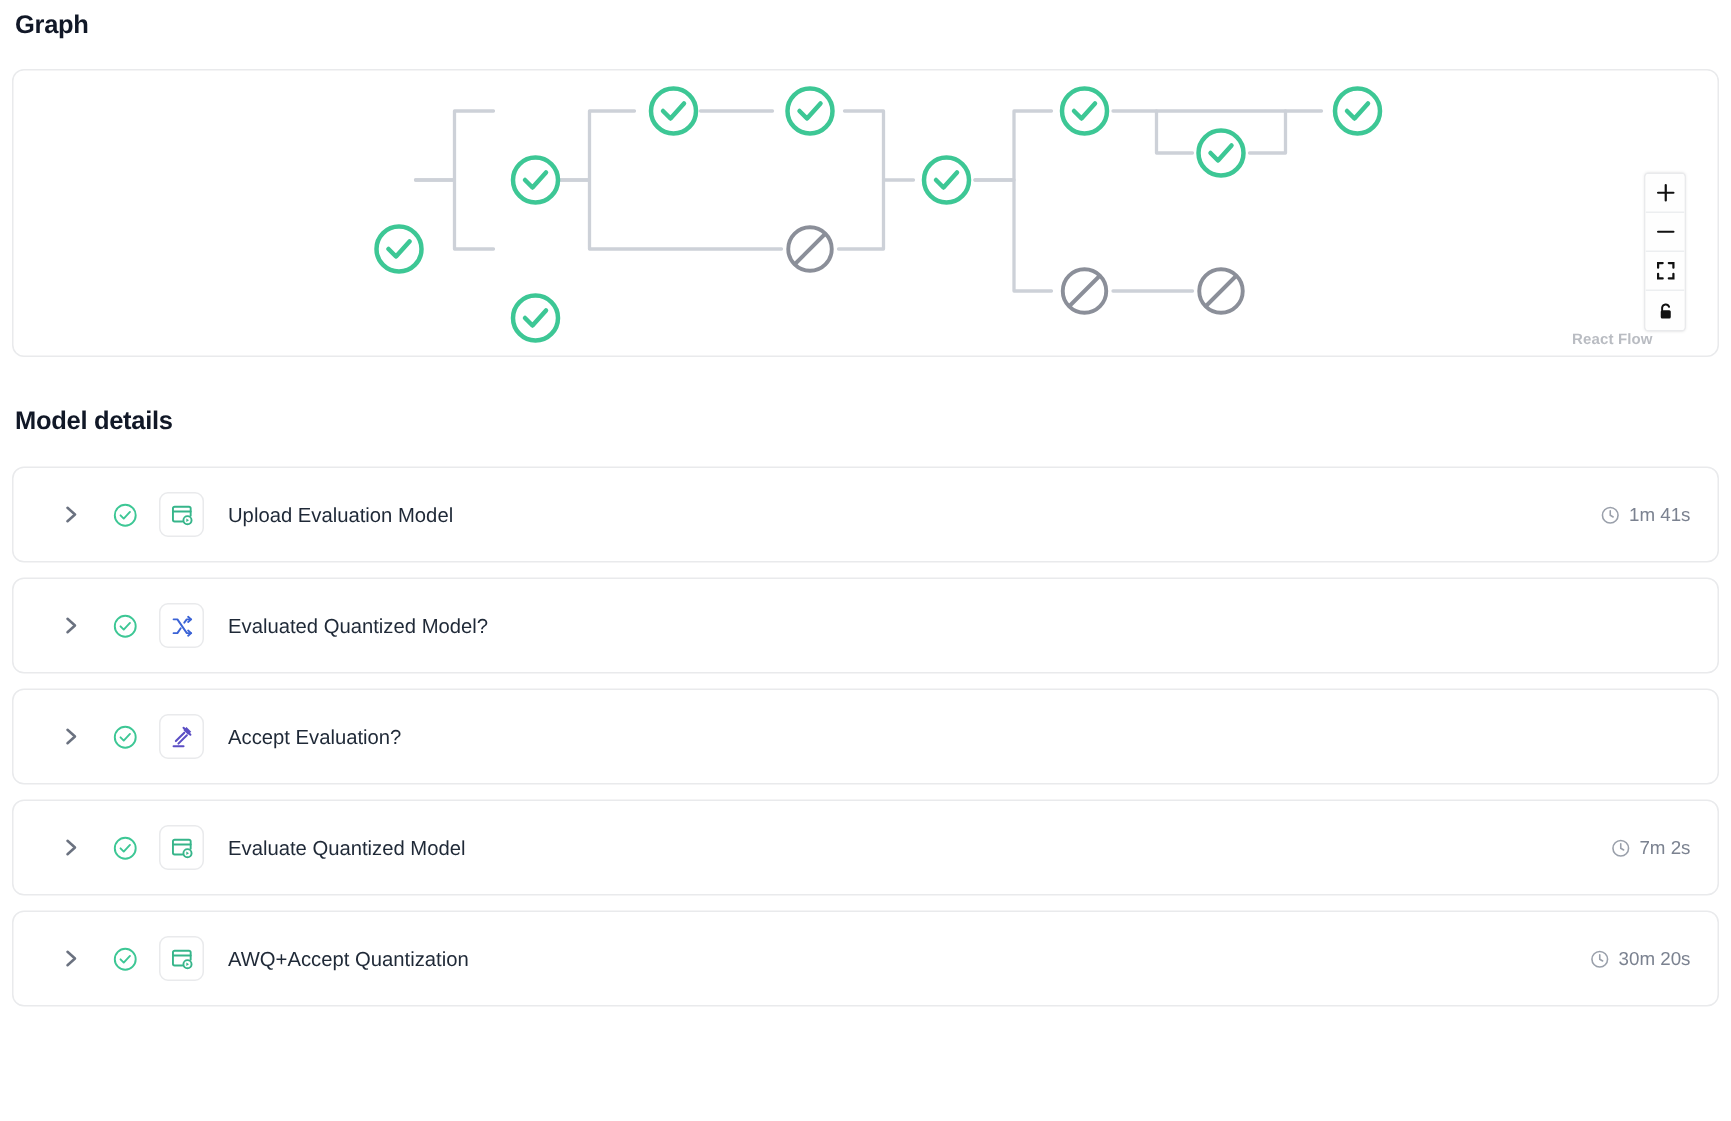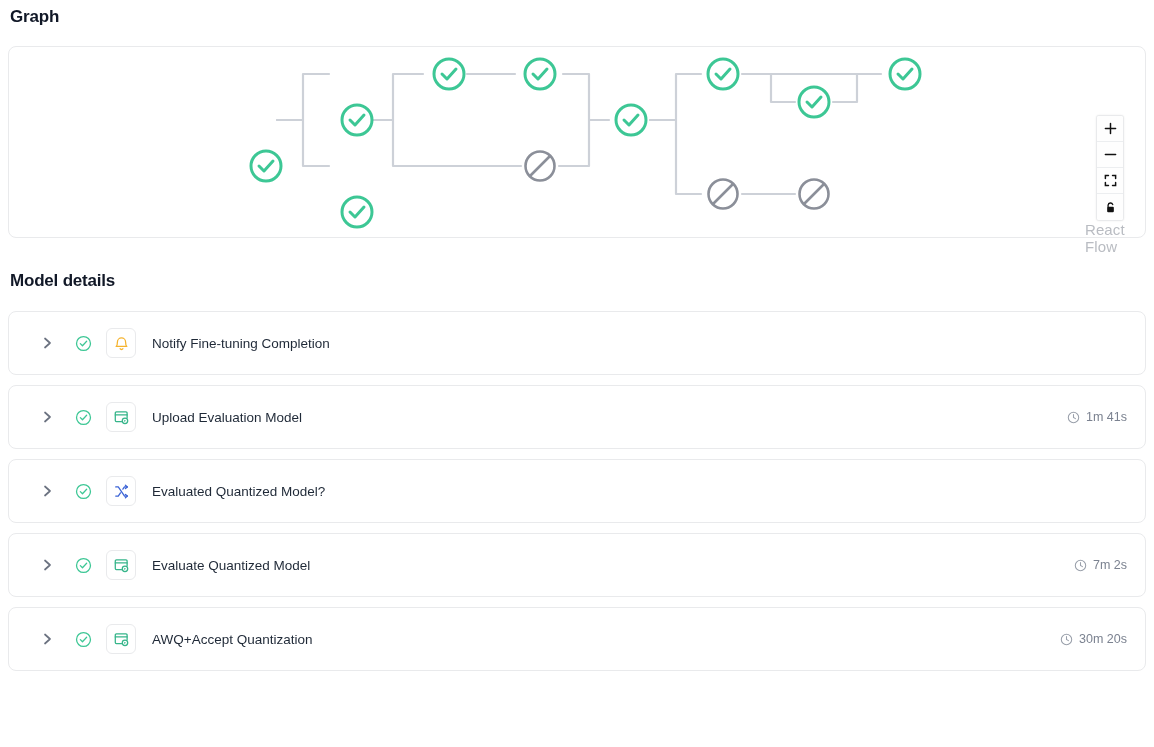--- a/index.html
+++ b/index.html
@@ -59,26 +59,27 @@
     justify-content: center;
     border: none;
     border-bottom: 1px solid #eceef0;
     background: #fefefe;
     cursor: pointer;
     padding: 0;
   }
   .rf-btn:last-child { border-bottom: none; }
   .rf-attrib {
     position: absolute;
-    left: 1085px;
+    left: 1048px;
     top: 221px;
-    font-size: 15px;
+    font-size: 10px;
     color: #b9bcc2;
     z-index: 5;
     letter-spacing: 0.1px;
+    font-weight: bold;
   }
 
   
   .steps { position: absolute; left: 8px; top: 311px; width: 1138px; }
   .step-row {
     display: flex;
     align-items: center;
     height: 64px;
     margin-bottom: 10px;
     background: #ffffff;
@@ -242,42 +243,20 @@
         <rect x="3.4" y="6.2" width="7.2" height="6.0" rx="1.1" fill="#111"></rect>
       </svg>
     </button>
   </div>
   <div class="rf-attrib">React Flow</div>
 
   <div class="section-title" id="steps-title">Model details</div>
 
   <div class="steps">
 
-    <div class="step-row">
-      <span class="chev">
-        <svg width="14" height="14" viewBox="0 0 14 14" fill="none" stroke="#6b7280" stroke-width="1.7" stroke-linecap="round" stroke-linejoin="round">
-            <path d="M5 2.5 L10 7 L5 11.5"></path>
-          </svg>
-      </span>
-      <span class="status-ic">
-        <svg width="17" height="17" viewBox="0 0 20 20">
-          <circle cx="10" cy="10" r="8.2" fill="none" stroke="#3dc795" stroke-width="1.5"></circle>
-          <path d="M6.3 10.1 L8.8 12.6 L13.7 7.4" fill="none" stroke="#3dc795" stroke-width="1.5" stroke-linecap="round" stroke-linejoin="round"></path>
-        </svg>
-      </span>
-      <span class="type-ic">
-        <svg width="17" height="17" viewBox="0 0 20 20" fill="none" stroke="#f5b32e" stroke-width="1.5" stroke-linecap="round" stroke-linejoin="round">
-          <path d="M5.2 8.2 a4.8 4.8 0 0 1 9.6 0 c0 4.0 1.5 5.2 1.5 5.2 H3.7 s1.5 -1.2 1.5 -5.2 z"></path>
-          <path d="M8.3 16.1 a2 2 0 0 0 3.4 0"></path>
-        </svg>
-      </span>
-      <span class="step-label">Notify Fine-tuning Completion</span>
-      <span class="spacer"></span>
-
-    </div>
 
     <div class="step-row">
       <span class="chev">
         <svg width="14" height="14" viewBox="0 0 14 14" fill="none" stroke="#6b7280" stroke-width="1.7" stroke-linecap="round" stroke-linejoin="round">
             <path d="M5 2.5 L10 7 L5 11.5"></path>
           </svg>
       </span>
       <span class="status-ic">
         <svg width="17" height="17" viewBox="0 0 20 20">
           <circle cx="10" cy="10" r="8.2" fill="none" stroke="#3dc795" stroke-width="1.5"></circle>
@@ -322,20 +301,45 @@
           <path d="M11.6 7.2 l1.9 -2.6 h3.3"></path>
           <path d="M14.6 2.6 L17.0 4.6 L14.6 6.6"></path>
           <path d="M14.6 11.4 L17.0 13.4 L14.6 15.4" transform="translate(0,2)"></path>
         </svg>
       </span>
       <span class="step-label">Evaluated Quantized Model?</span>
       <span class="spacer"></span>
 
     </div>
 
+    <div class="step-row">
+      <span class="chev">
+        <svg width="14" height="14" viewBox="0 0 14 14" fill="none" stroke="#6b7280" stroke-width="1.7" stroke-linecap="round" stroke-linejoin="round">
+            <path d="M5 2.5 L10 7 L5 11.5"></path>
+          </svg>
+      </span>
+      <span class="status-ic">
+        <svg width="17" height="17" viewBox="0 0 20 20">
+          <circle cx="10" cy="10" r="8.2" fill="none" stroke="#3dc795" stroke-width="1.5"></circle>
+          <path d="M6.3 10.1 L8.8 12.6 L13.7 7.4" fill="none" stroke="#3dc795" stroke-width="1.5" stroke-linecap="round" stroke-linejoin="round"></path>
+        </svg>
+      </span>
+      <span class="type-ic">
+        <svg width="17" height="17" viewBox="0 0 20 20" fill="none" stroke="#5b4ec4" stroke-width="1.6" stroke-linecap="round" stroke-linejoin="round">
+          <path d="M11.0 2.6 L16.4 8.0"></path>
+          <path d="M13.3 2.0 L17.0 5.7 L14.6 8.1 L10.9 4.4 z" fill="#5b4ec4" stroke="none"></path>
+          <path d="M11.6 6.4 L5.0 13.0"></path>
+          <path d="M13.6 8.4 L7.0 15.0"></path>
+          <path d="M3.2 17.0 H11.0"></path>
+        </svg>
+      </span>
+      <span class="step-label">Accept Evaluation?</span>
+      <span class="spacer"></span>
+
+    </div>
 
     <div class="step-row">
       <span class="chev">
         <svg width="14" height="14" viewBox="0 0 14 14" fill="none" stroke="#6b7280" stroke-width="1.7" stroke-linecap="round" stroke-linejoin="round">
             <path d="M5 2.5 L10 7 L5 11.5"></path>
           </svg>
       </span>
       <span class="status-ic">
         <svg width="17" height="17" viewBox="0 0 20 20">
           <circle cx="10" cy="10" r="8.2" fill="none" stroke="#3dc795" stroke-width="1.5"></circle>

